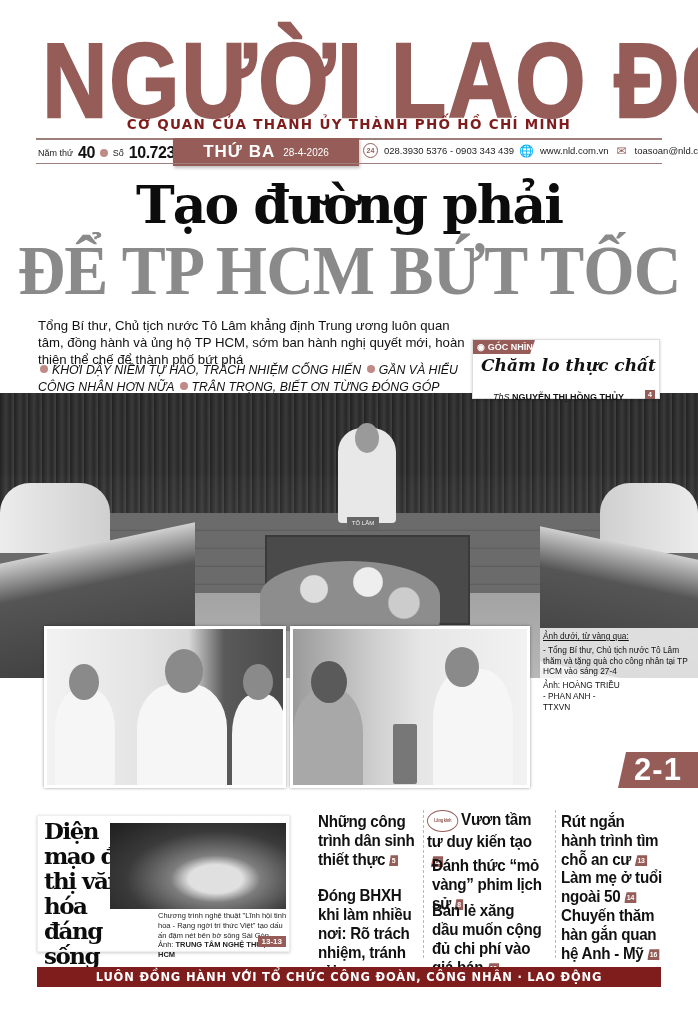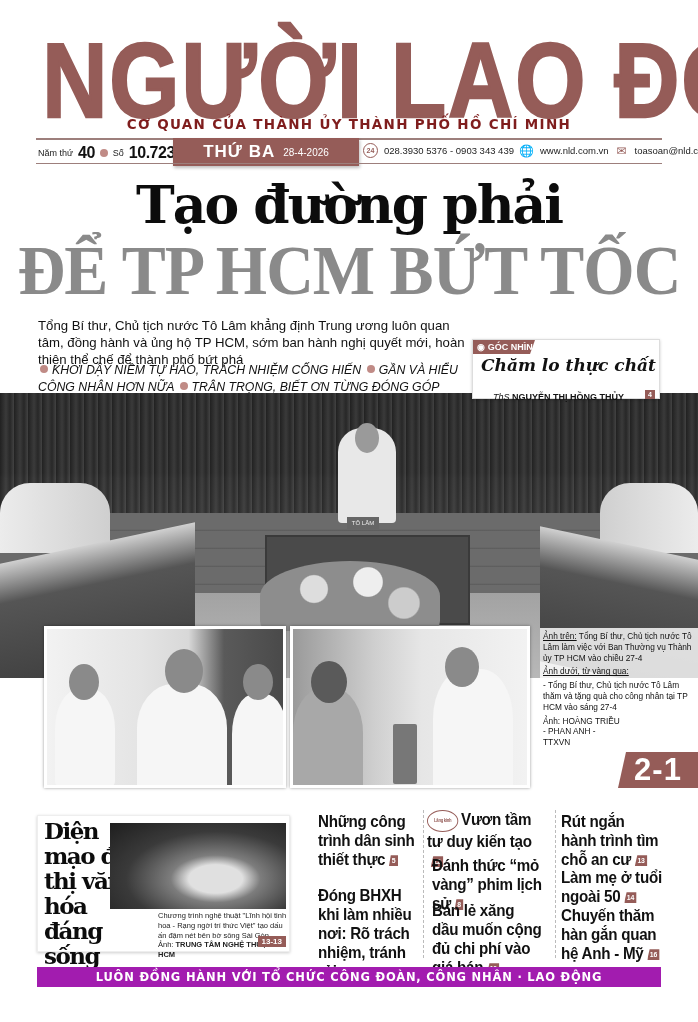--- a/index.html
+++ b/index.html
@@ -73,21 +73,21 @@
   .teaser-cap { position: absolute; left: 120px; top: 95px; width: 130px; font-size: 7.5px; line-height: 9.8px; color: #222; }
   .teaser-cap b { font-weight: 700; }
   .teaser-page { position: absolute; right: 3px; bottom: 4px; background: #955c58; color: #fff; font-size: 8px; font-weight: 700; padding: 1px 4px; }
 
   .col { font-family: "Liberation Sans", sans-serif; font-weight: 700; font-size: 16.5px; line-height: 19px; color: #111; letter-spacing: -0.3px; transform: scaleX(0.92); transform-origin: left top; }
   .pg { display: inline-block; background: #955c58; color: #fff; font-size: 7.5px; font-weight: 700; padding: 1px 3px; vertical-align: middle; margin-left: 4px; line-height: 9px; clip-path: polygon(20% 0, 100% 0, 100% 100%, 0 100%); }
   .vdiv { width: 0; border-left: 1px dashed #bbb; }
 
   .logo-bubble { display: inline-block; width: 34px; height: 22px; border: 1.5px solid #955c58; border-radius: 50%; font-size: 4.5px; text-align: center; line-height: 20px; color: #955c58; vertical-align: middle; margin-right: 3px; }
 
-  .footer-bar { left: 37px; top: 967px; width: 624px; height: 20px; background: #a21caf; color: #fff; font-family: "DejaVu Sans", sans-serif; font-weight: 700; font-size: 11.5px; letter-spacing: 0.8px; text-align: center; line-height: 20px; }
+  .footer-bar { left: 37px; top: 967px; width: 624px; height: 20px; background: #7f1d1d; color: #fff; font-family: "DejaVu Sans", sans-serif; font-weight: 700; font-size: 11.5px; letter-spacing: 0.8px; text-align: center; line-height: 20px; }
 </style>
 </head>
 <body>
 
 <div class="abs logo">NGƯỜI LAO ĐỘNG</div>
 <div class="abs tagline">CƠ QUAN CỦA THÀNH ỦY THÀNH PHỐ HỒ CHÍ MINH</div>
 <div class="abs rule" style="top:138px"></div>
 <div class="abs info-left">
   <span class="small">Năm thứ</span>
   <span class="big">40</span>
@@ -153,21 +153,20 @@
 </div>
 <div class="abs inset inset2">
   <div class="fig" style="left:0px; top:60px; width:70px; height:110px; background:#a8a8a8;"></div>
   <div class="head" style="left:18px; top:32px; width:36px; height:42px; background:#5a5a5a;"></div>
   <div class="fig" style="left:140px; top:40px; width:80px; height:125px;"></div>
   <div class="head" style="left:152px; top:18px; width:34px; height:40px;"></div>
   <div class="fig" style="left:100px; top:95px; width:24px; height:60px; background:#777; border-radius:2px;"></div>
 </div>
 
 <div class="abs captions">
-  <p><span class="u">Ảnh trên:</span> <span>Tổng Bí thư, Chủ tịch nước Tô Lâm làm việc với Ban Thường vụ Thành ủy TP HCM vào chiều 27-4</span></p>
   <p><span class="u">Ảnh dưới, từ vàng qua:</span></p>
   <p>- Tổng Bí thư, Chủ tịch nước Tô Lâm thăm và tặng quà cho công nhân tại TP HCM vào sáng 27-4</p>
   <p class="credit" style="width:78px;"><span>Ảnh:</span> <b>HOÀNG TRIỀU - PHAN ANH - TTXVN</b></p>
 </div>
 <div class="abs page-23">2-1</div>
 
 <div class="abs teaser-box">
   <div class="teaser-title">Diện mạo đô thị văn hóa đáng sống</div>
   <div class="teaser-img"></div>
   <div class="teaser-cap">

